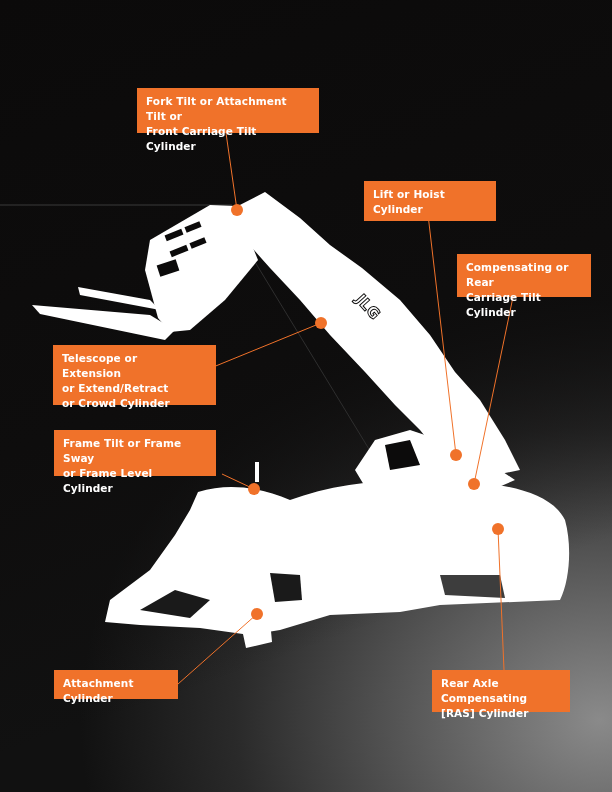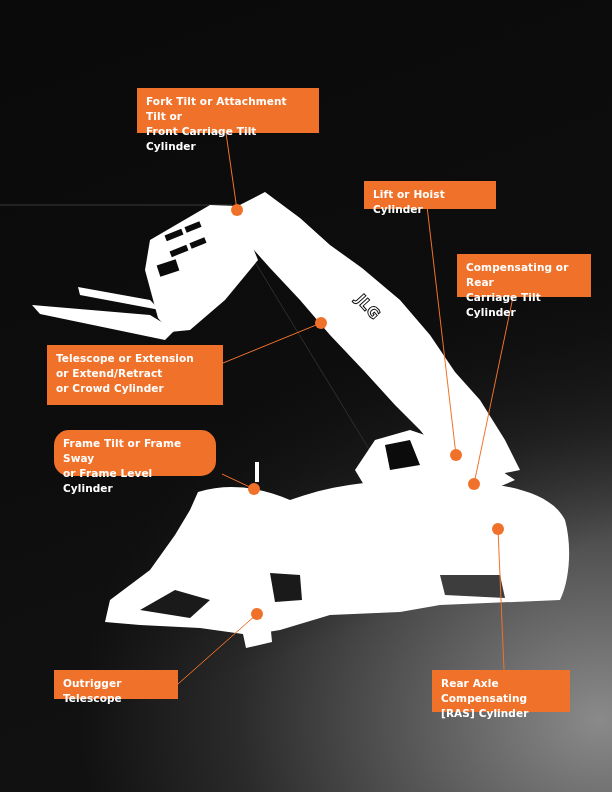--- a/index.html
+++ b/index.html
@@ -86,28 +86,28 @@
     <circle cx="321" cy="323" r="6"></circle>
     <circle cx="254" cy="489" r="6"></circle>
     <circle cx="257" cy="614" r="6"></circle>
     <circle cx="498" cy="529" r="6"></circle>
   </g>
 </svg>
 
 <div class="label" style="left:137px;top:88px;width:182px;height:45px;">Fork Tilt or Attachment Tilt or
 Front Carriage Tilt Cylinder</div>
 
-<div class="label" style="left:364px;top:181px;width:132px;height:28px;">Lift or Hoist Cylinder</div>
+<div class="label" style="left:364px;top:181px;width:132px;height:40px;">Lift or Hoist Cylinder</div>
 
 <div class="label" style="left:457px;top:254px;width:134px;height:43px;">Compensating or Rear
 Carriage Tilt Cylinder</div>
 
-<div class="label" style="left:47px;top:345px;width:176px;height:60px;">Telescope or Extension
+<div class="label" style="left:53px;top:345px;width:163px;height:60px;">Telescope or Extension
 or Extend/Retract
 or Crowd Cylinder</div>
 
-<div class="label" style="left:54px;top:430px;width:162px;height:46px;border-radius:15px;">Frame Tilt or Frame Sway
+<div class="label" style="left:54px;top:430px;width:162px;height:46px;">Frame Tilt or Frame Sway
 or Frame Level Cylinder</div>
 
-<div class="label" style="left:54px;top:670px;width:124px;height:29px;">Outrigger Telescope</div>
+<div class="label" style="left:54px;top:670px;width:124px;height:29px;">Attachment Cylinder</div>
 
 <div class="label" style="left:432px;top:670px;width:138px;height:42px;">Rear Axle Compensating
 [RAS] Cylinder</div>
 
 </body></html>

